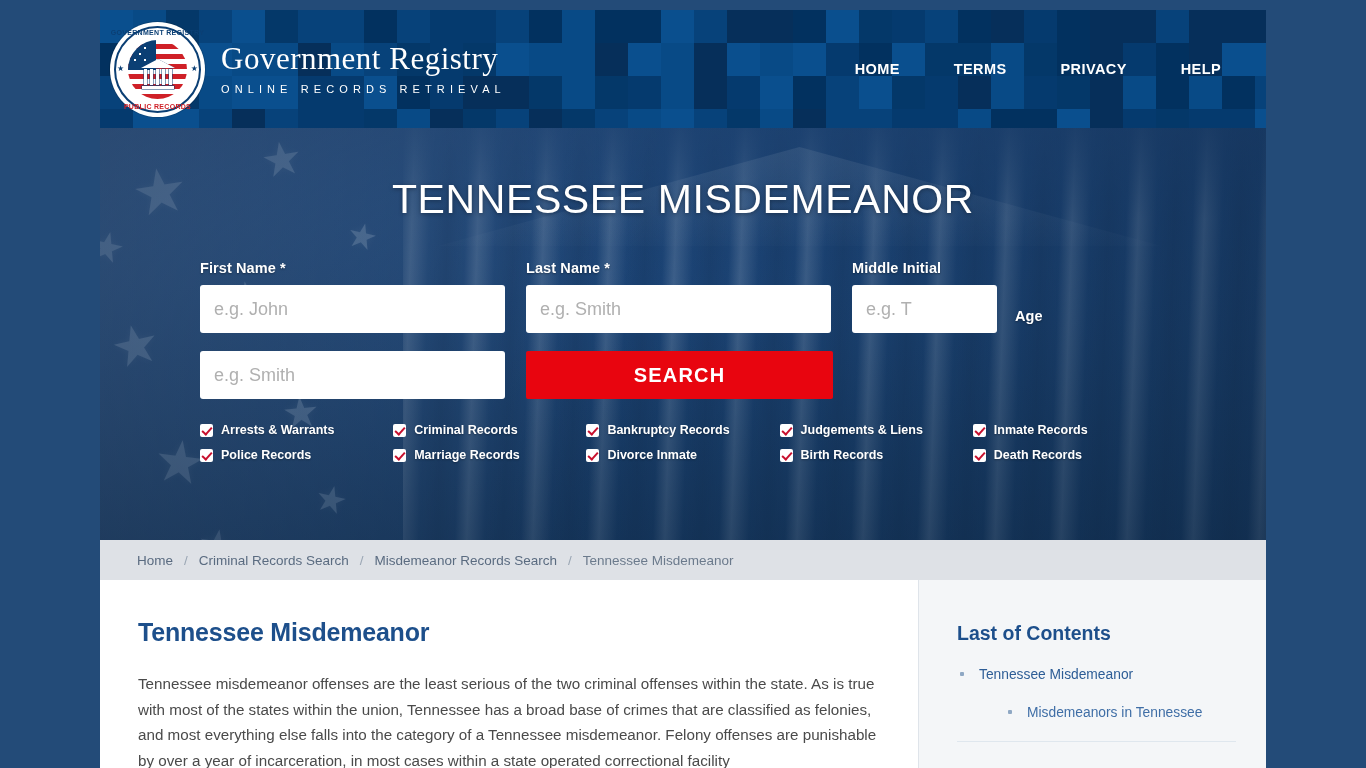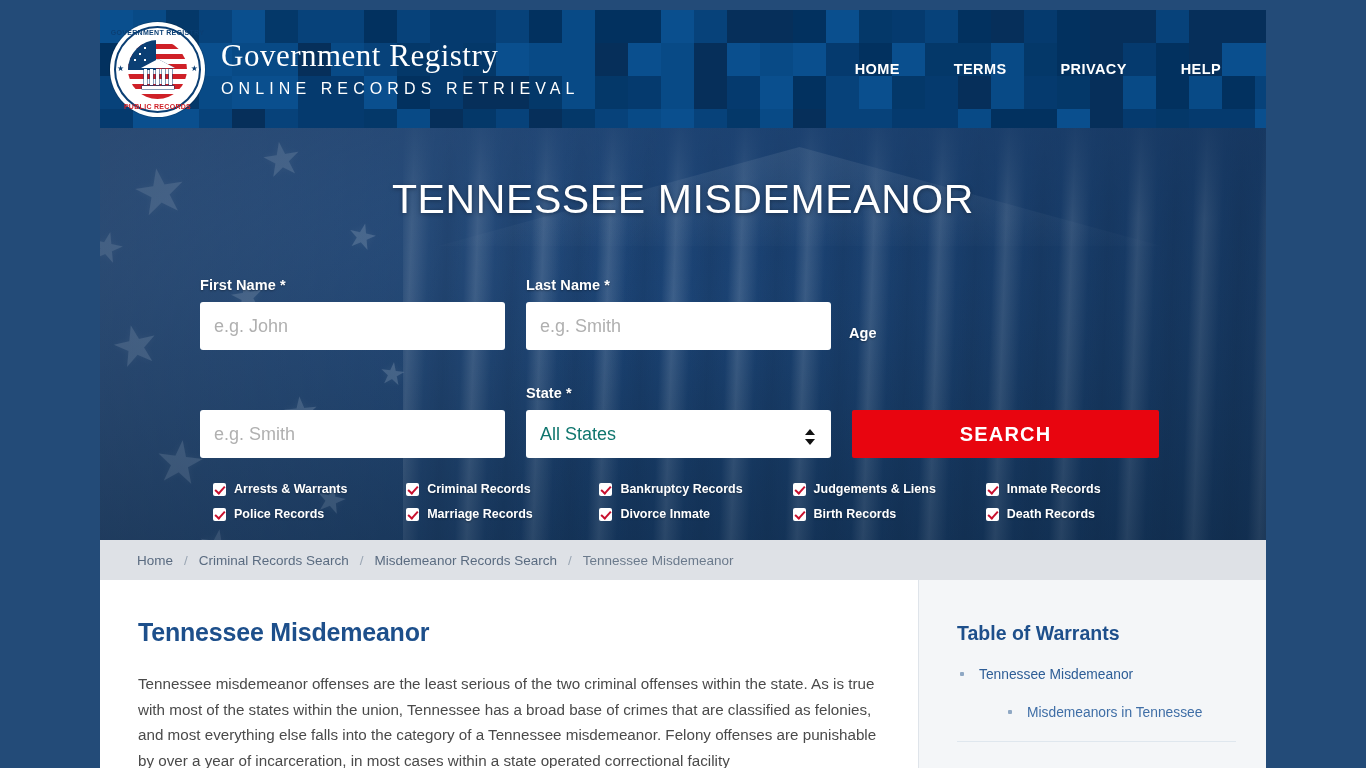--- a/index.html
+++ b/index.html
@@ -123,21 +123,21 @@
 
   .brand { margin-left: 16px; color: #ffffff; }
   .brand-title {
     font-family: "Liberation Serif", serif;
     font-size: 31px;
     letter-spacing: .5px;
     line-height: 1;
     white-space: nowrap;
   }
   .brand-sub {
-    font-size: 16px;
+    font-size: 11px;
     letter-spacing: 5.1px;
     margin-top: 9px;
     white-space: nowrap;
   }
   .nav {
     margin-left: auto;
     display: flex;
     align-items: center;
     gap: 0;
     padding-right: 18px;
@@ -215,30 +215,29 @@
   .form { margin-top: 37px; }
   .row { display: flex; align-items: flex-end; }
   .field { display: flex; flex-direction: column; }
   .field label {
     color: #ffffff;
     font-size: 14.5px;
     font-weight: bold;
     margin-bottom: 9px;
     letter-spacing: .1px;
     text-shadow: 0 1px 2px rgba(0,0,0,.35);
-    margin-top: 17px;
   }
   .field input, .field select {
     height: 48px;
     border: none;
     border-radius: 3px;
     background: #fff;
     font-size: 18px;
     font-family: "Liberation Sans", sans-serif;
-    color: #0f766e;
+    color: #4c1d95;
     padding: 0 14px;
     outline: none;
   }
   .field input::placeholder { color: #b0b0b0; }
   .f-first { width: 305px; }
   .f-last  { width: 305px; margin-left: 21px; }
   .f-mid   { width: 145px; margin-left: 21px; }
   .f-age   { width: 139px; margin-left: 18px; }
   .f-city  { width: 305px; }
   .f-state { width: 305px; margin-left: 21px; position: relative; }
@@ -275,21 +274,21 @@
   }
   .row2 { margin-top: 18px; }
 
   
   .checks {
     margin-top: 24px;
     display: grid;
     grid-template-columns: repeat(5, 1fr);
     row-gap: 11px;
   }
-  .chk { display: flex; align-items: center; margin-left: 13px; }
+  .chk { display: flex; align-items: center; }
   .chk .box {
     width: 13px; height: 13px;
     background: #fff;
     border-radius: 2px;
     position: relative;
     flex: 0 0 auto;
     margin-right: 8px;
   }
   .chk .box::after {
     content: "";
@@ -586,38 +585,32 @@
 
         <div class="row">
           <div class="field f-first">
             <label>First Name *</label>
             <input type="text" placeholder="e.g. John" style="">
           </div>
           <div class="field f-last">
             <label>Last Name *</label>
             <input type="text" placeholder="e.g. Smith" style="">
           </div>
+          <div class="field f-mid">
+            <label>Middle Initial</label>
+            <input type="text" placeholder="e.g. T" style="">
+          </div>
           <div class="field f-age">
             <label>Age</label>
           </div>
         </div>
 
         <div class="row row2">
           <div class="field f-city">
             <input type="text" placeholder="e.g. Smith" style="">
-          </div>
-          <div class="field f-state">
-            <label>State *</label>
-            <select>
-              <option>All States</option>
-            </select>
-            <span class="sel-arrows">
-              <span class="up"></span>
-                <span class="dn"></span>
-            </span>
           </div>
           <button class="search-btn">SEARCH</button>
         </div>
 
         <div class="checks">
           <label class="chk">
             <span class="box"></span>
             <span class="lbl">Arrests &amp; Warrants</span>
           </label>
           <label class="chk">
@@ -671,21 +664,21 @@
     <span class="sep">/</span>
     <span class="cur">Tennessee Misdemeanor</span>
   </div>
 
   <div class="content">
     <div class="main">
       <h1>Tennessee Misdemeanor</h1>
       <p>Tennessee misdemeanor offenses are the least serious of the two criminal offenses within the state. As is true with most of the states within the union, Tennessee has a broad base of crimes that are classified as felonies, and most everything else falls into the category of a Tennessee misdemeanor. Felony offenses are punishable by over a year of incarceration, in most cases within a state operated correctional facility</p>
     </div>
     <div class="aside">
-      <h2>Table of Warrants</h2>
+      <h2>Last of Contents</h2>
       <ul class="toc">
         <li>
           <a href="#">Tennessee Misdemeanor</a>
           <ul class="toc sub">
             <li>
               <a href="#">Misdemeanors in Tennessee</a>
             </li>
           </ul>
         </li>
       </ul>

